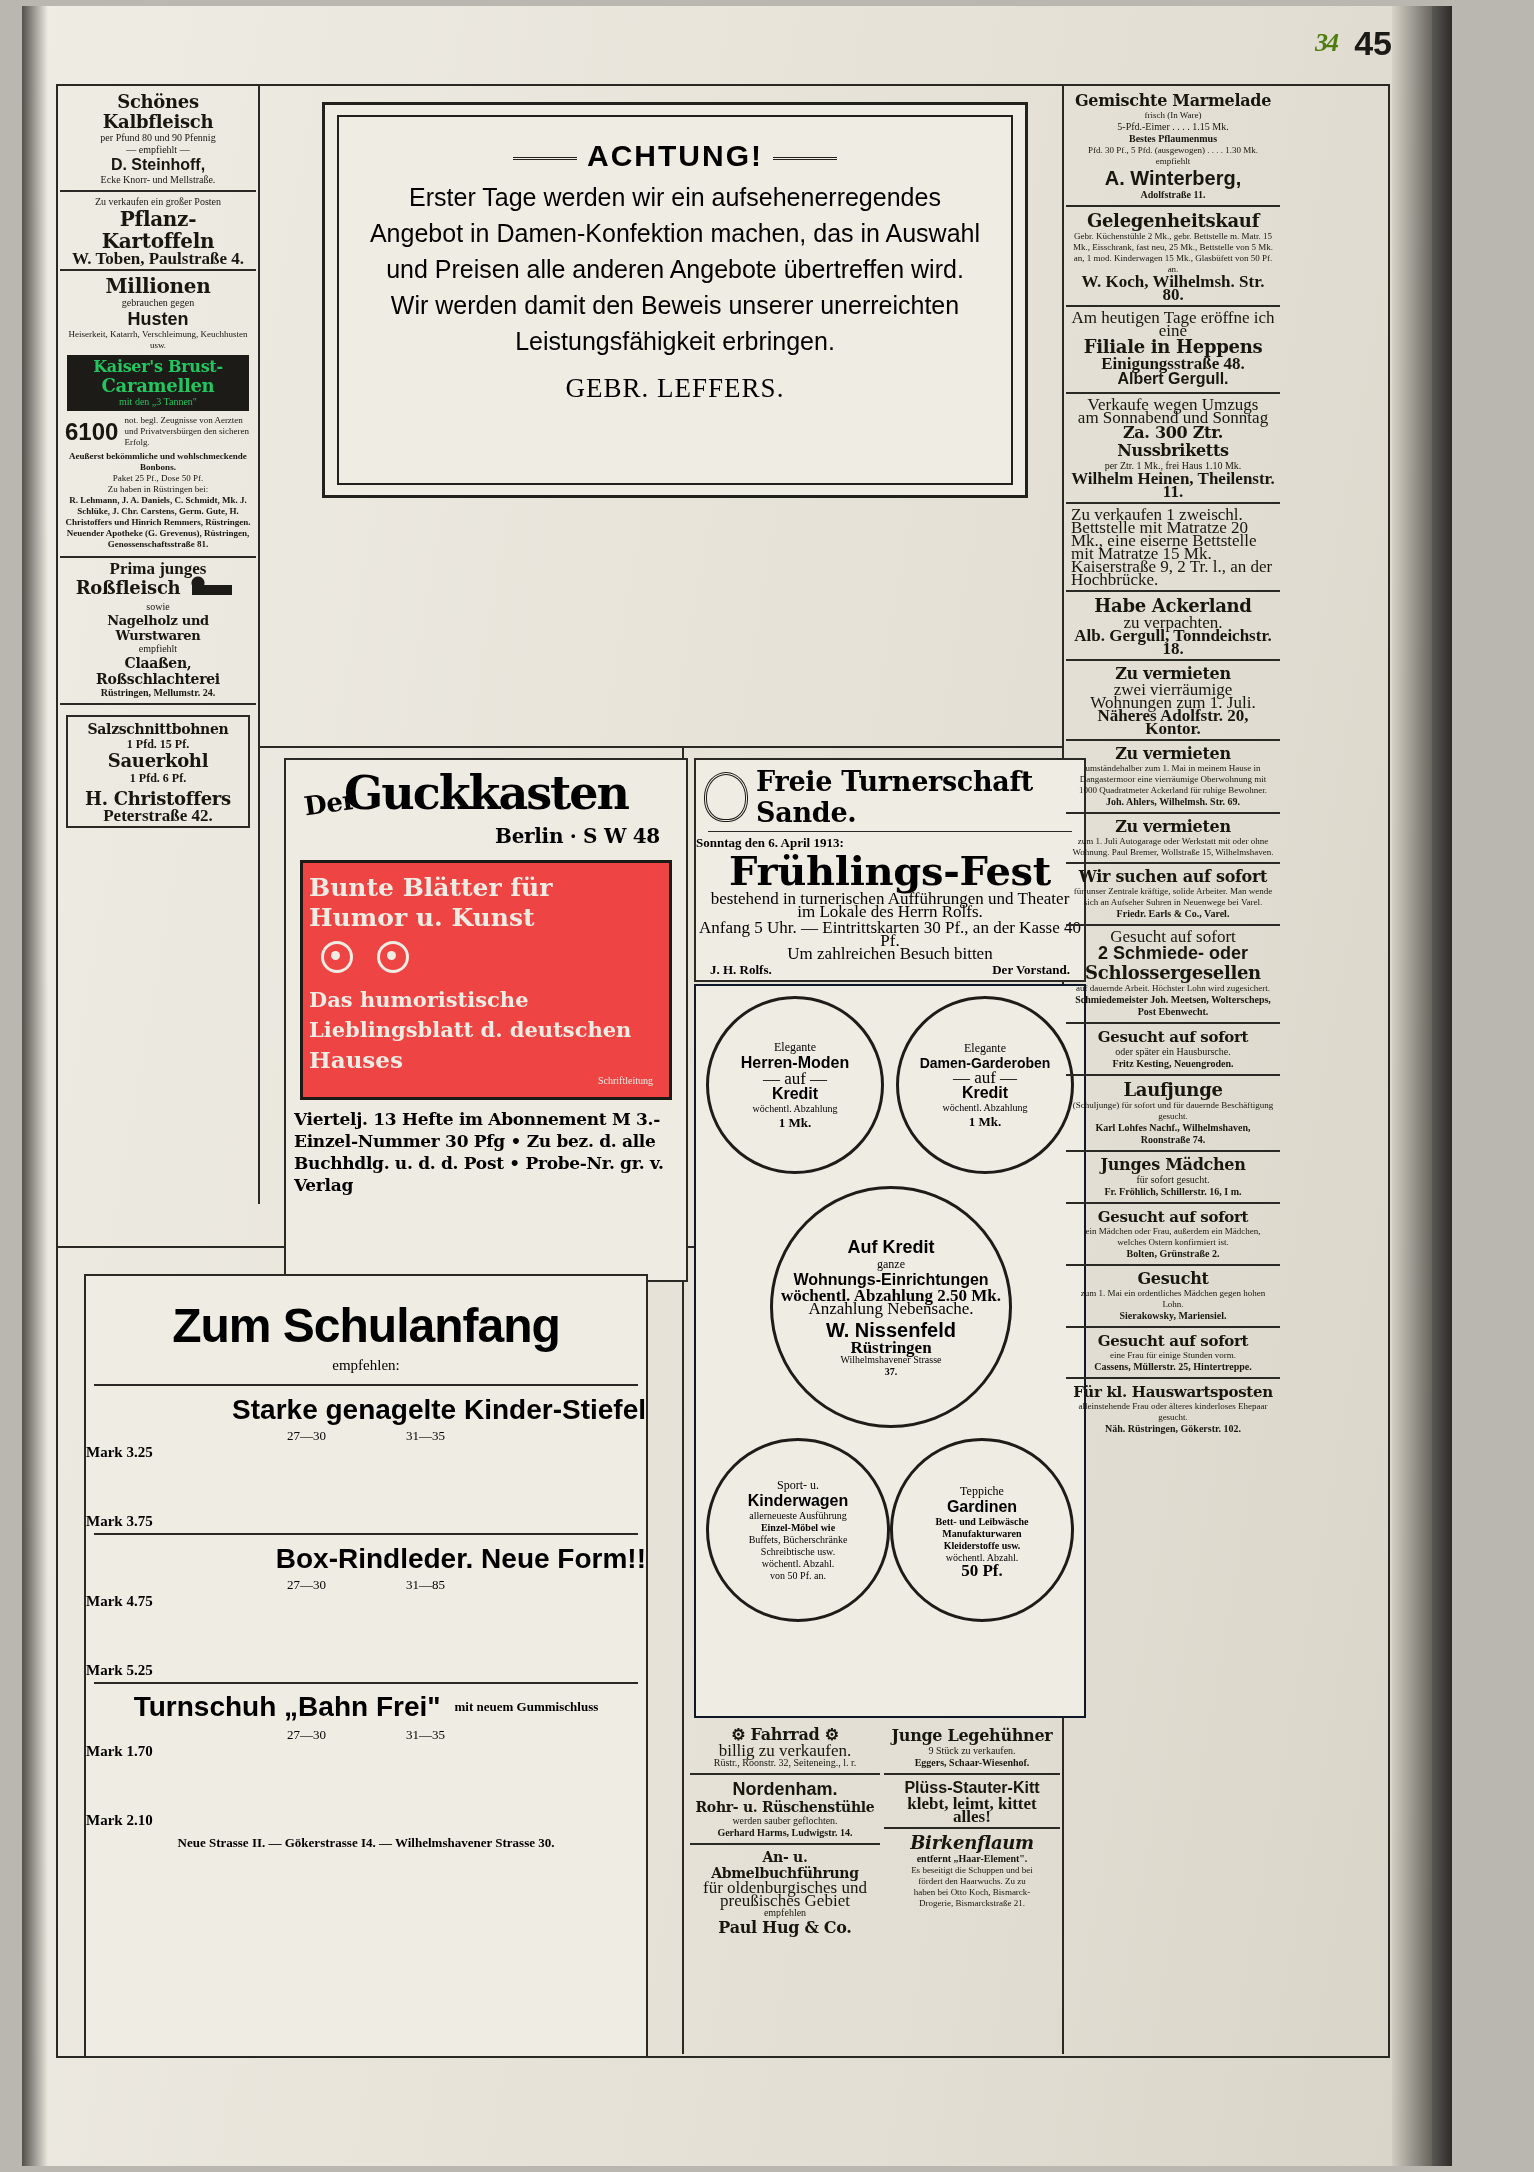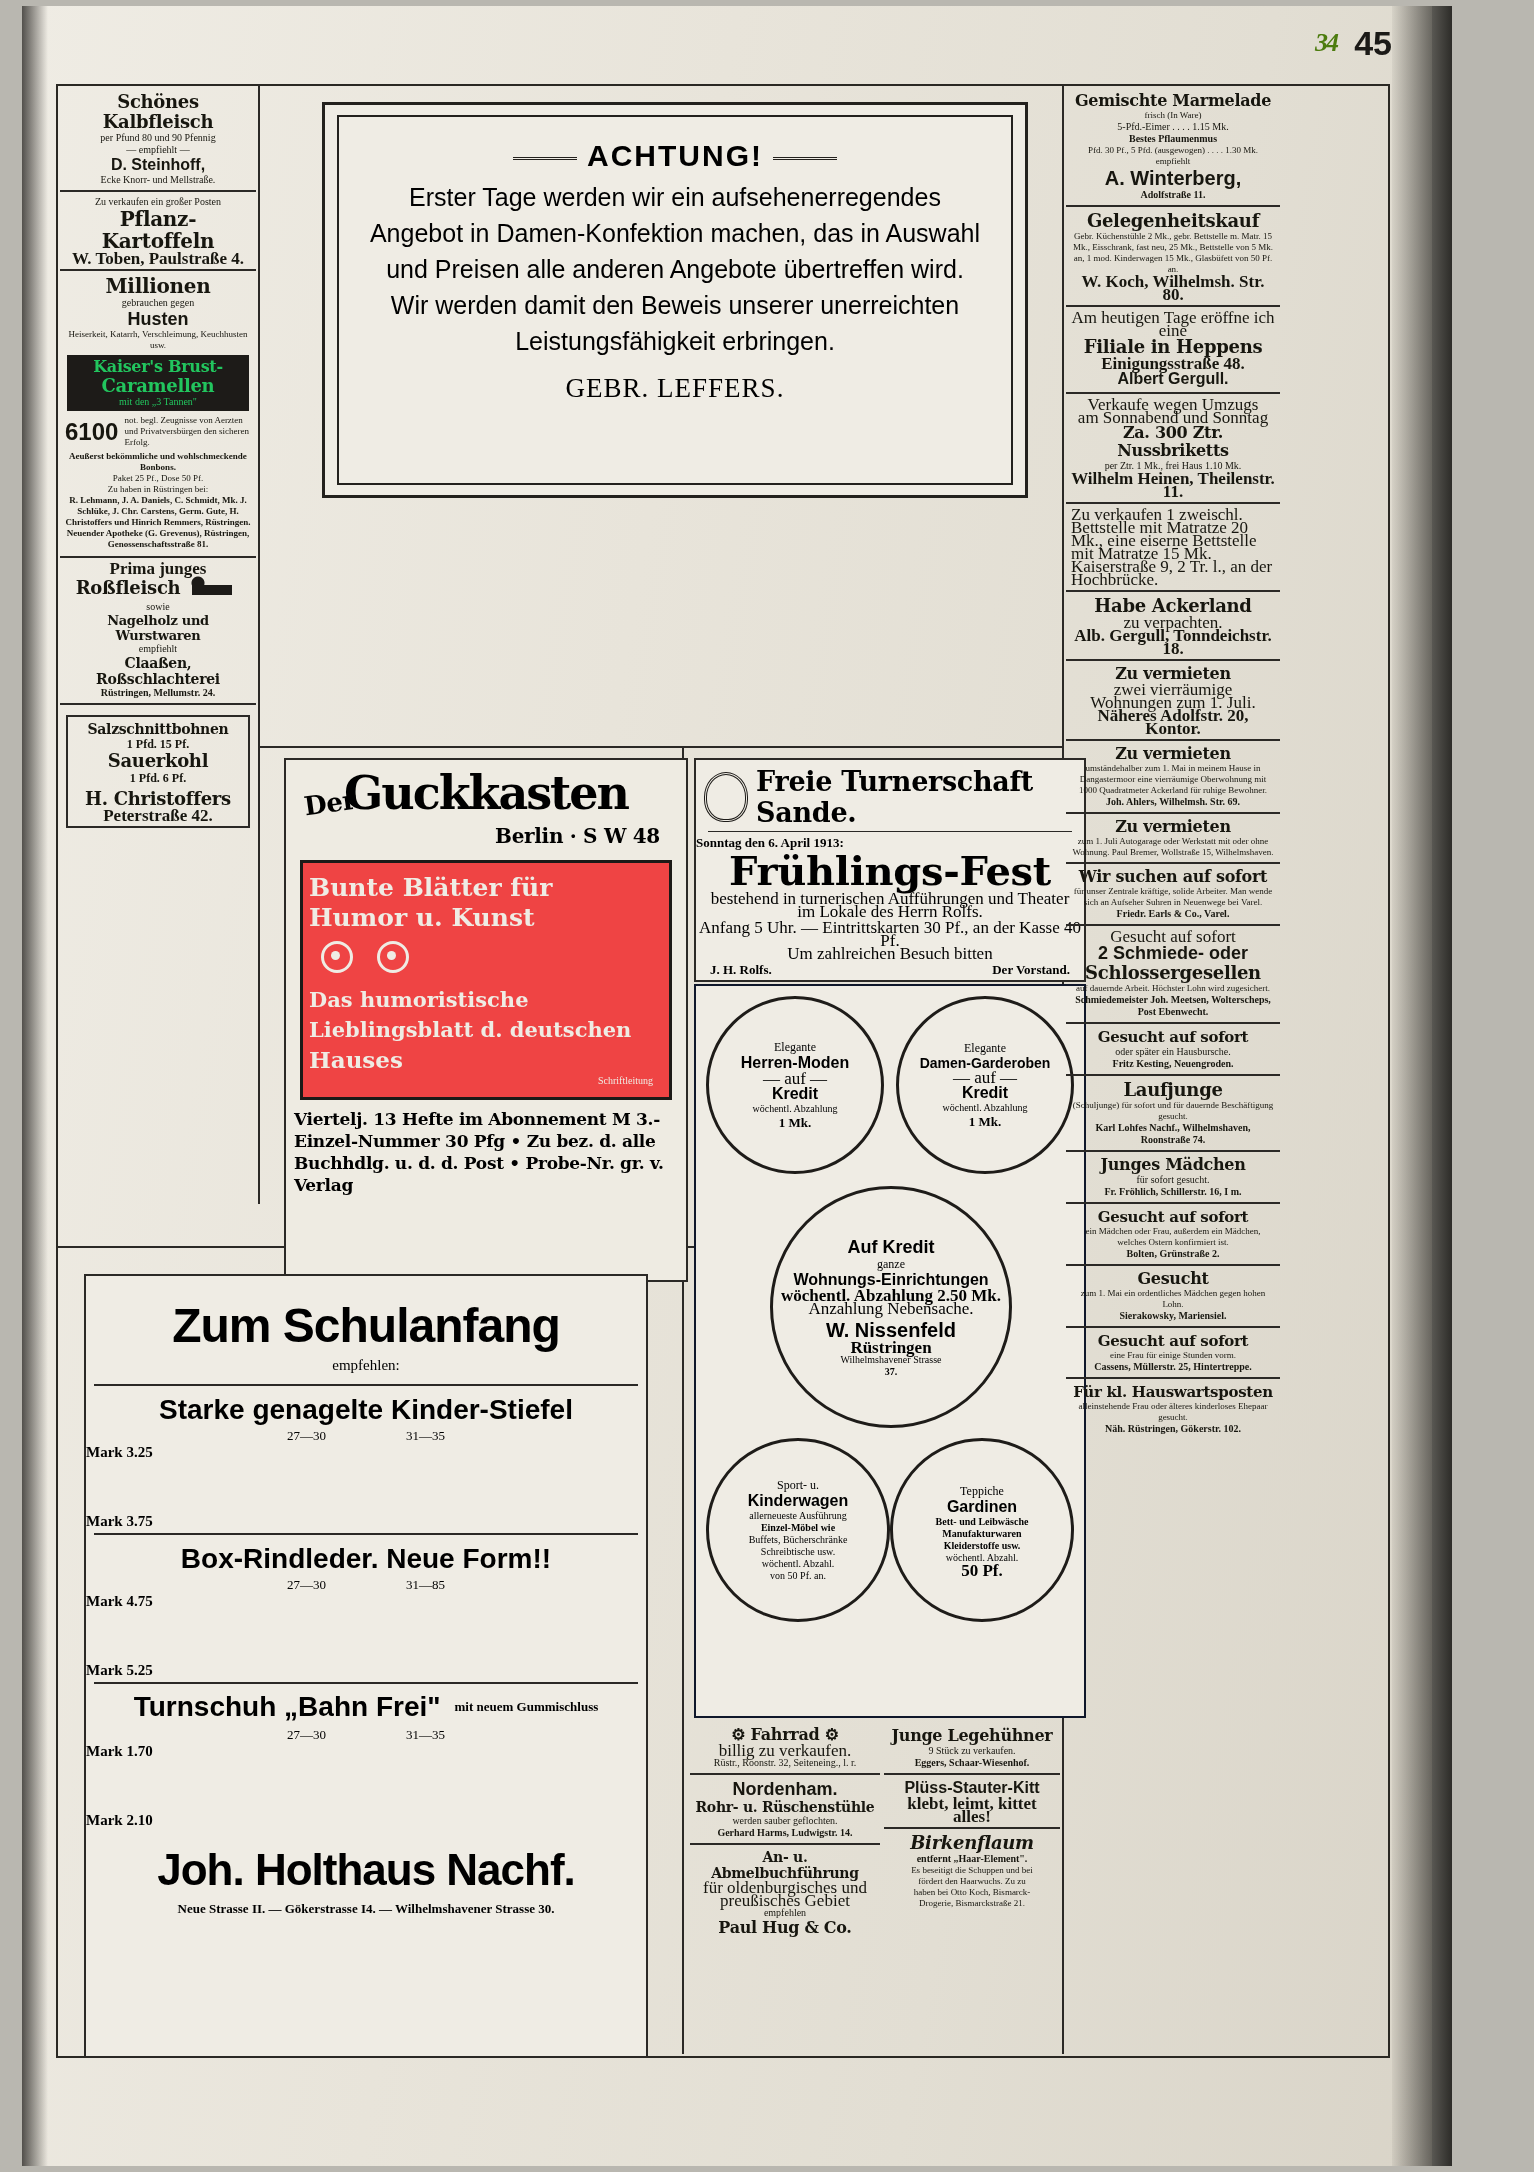--- a/index.html
+++ b/index.html
@@ -60,21 +60,21 @@
 
   
   .circblock{position:absolute;left:672px;top:978px;width:388px;height:730px;border:2px solid #0f172a;background:#efece4;}
   .circ{position:absolute;border:3px solid #1e1c19;border-radius:50%;background:#efece4;display:flex;align-items:center;justify-content:center;text-align:center;}
   .circ .in{padding:4px;}
 
   
   .schul{position:absolute;left:62px;top:1268px;width:560px;height:780px;border:2px solid #2b2926;background:#efece4;}
   .schul h2{margin:22px 0 4px;font-size:48px;font-family:"Liberation Sans",sans-serif;font-weight:bold;text-align:center;letter-spacing:-1px;}
   .schul .emp{text-align:center;font-size:15px;margin-bottom:10px;}
-  .schul .item{text-align:center;font-size:28px;font-family:"Liberation Sans",sans-serif;font-weight:bold;margin:8px 0 2px;}
+  .schul .item{text-align:right;font-size:28px;font-family:"Liberation Sans",sans-serif;font-weight:bold;margin:8px 0 2px;}
   .sizes{display:flex;justify-content:center;gap:80px;font-size:13px;}
   .prices{display:flex;justify-content:flex-end;gap:52px;font-size:15px;font-weight:bold;flex-direction:column;}
   .schul .brand{text-align:center;font-size:44px;font-family:"Liberation Sans",sans-serif;font-weight:bold;margin-top:16px;letter-spacing:-1px;}
   .schul .addr{text-align:center;font-size:13px;font-weight:bold;margin-top:6px;}
 </style>
 </head>
 <body>
 
 <div class="page">
  <div class="scan">
@@ -299,21 +299,20 @@
       <div class="sizes">
             <span>27—30</span>
             <span>31—35</span>
           </div>
       <div class="prices">
             <span>Mark 1.70</span>
             <span>Mark 2.10</span>
           </div>
     </div>
 
-    <div class="brand">Joh. Holthaus Nachf.</div>
     <div class="addr">Neue Strasse II. — Gökerstrasse I4. — Wilhelmshavener Strasse 30.</div>
   </div>
 
   <div class="col" style="left:668px;top:1716px;width:190px;">
     <div class="ad bb">
       <div class="frak t16"><span>⚙</span> <span>Fahrrad</span> <span>⚙</span></div>
       <div class="t11">billig zu verkaufen.</div>
       <div class="t10">Rüstr., Roonstr. 32, Seiteneing., l. r.</div>
     </div>
     <div class="ad bb">

